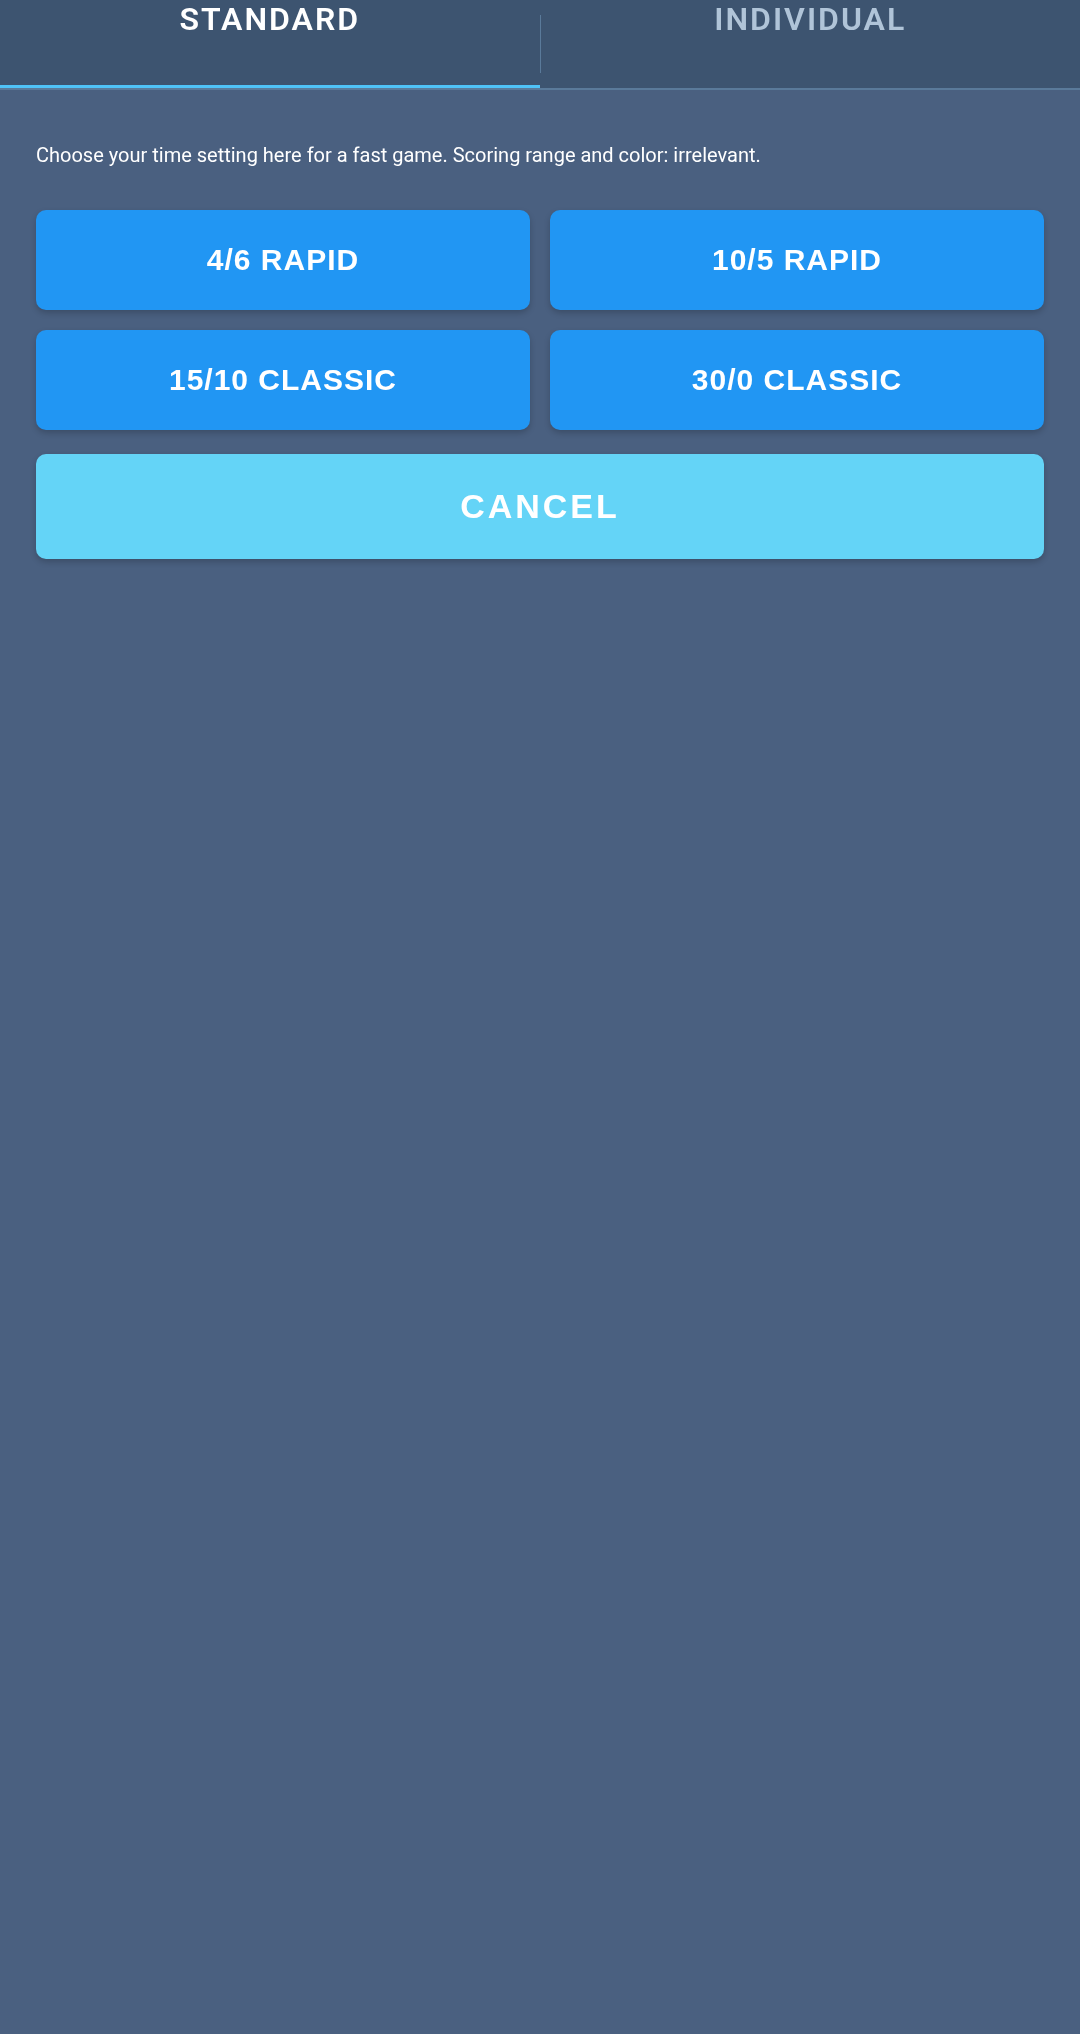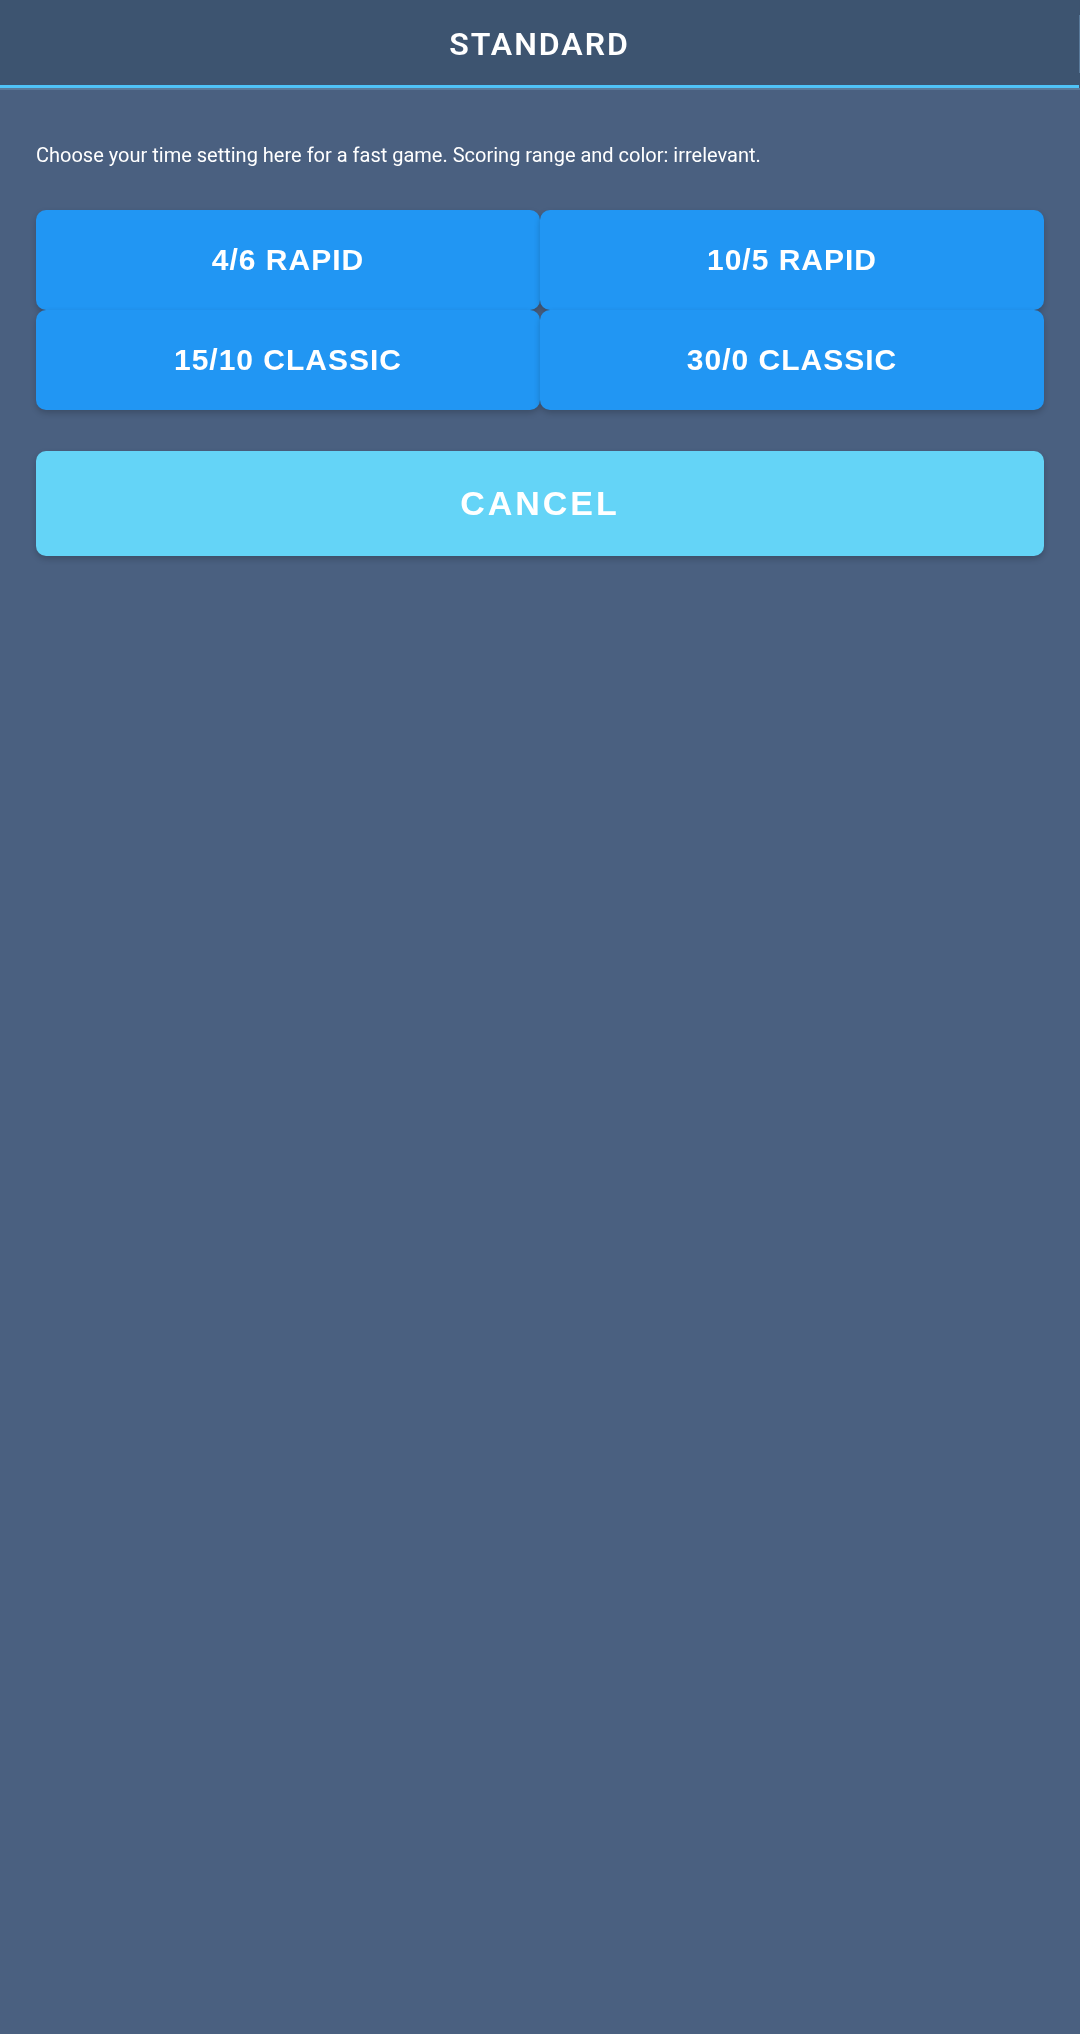--- a/index.html
+++ b/index.html
@@ -21,21 +21,20 @@
       display: flex;
       width: 100%;
       background-color: #3d5470;
       height: 90px;
       border-bottom: 2px solid #5a7a9a;
     }
 
     .tab-item {
       flex: 1;
       display: flex;
-      align-items: center;
       justify-content: center;
       cursor: pointer;
       font-size: 32px;
       font-weight: 600;
       letter-spacing: 2px;
       color: #b0c4d8;
       position: relative;
     }
 
     .tab-item.active {
@@ -66,21 +65,22 @@
       color: #ffffff;
       font-size: 20px;
       line-height: 1.5;
       margin-bottom: 40px;
       font-weight: 400;
     }
 
     .button-grid {
       display: grid;
       grid-template-columns: 1fr 1fr;
-      margin-bottom: 37px;
+      gap: 20px;
+      margin-bottom: 20px;
     }
 
     .time-btn {
       background-color: #2196f3;
       color: #ffffff;
       border: none;
       border-radius: 10px;
       height: 100px;
       font-size: 30px;
       font-weight: 700;
@@ -107,20 +107,23 @@
     }
   </style>
 </head>
 <body>
 
 <div class="tab-bar">
   <div class="tab-item active">
     <span>STANDARD</span>
   </div>
   <div class="tab-divider"></div>
+  <div class="tab-item">
+    <span>INDIVIDUAL</span>
+  </div>
 </div>
 
 <div class="content-area">
 
   
   <p class="description">Choose your time setting here for a fast game. Scoring range and color: irrelevant.</p>
 
   
   <div class="button-grid">
     <button class="time-btn">4/6 RAPID</button>

